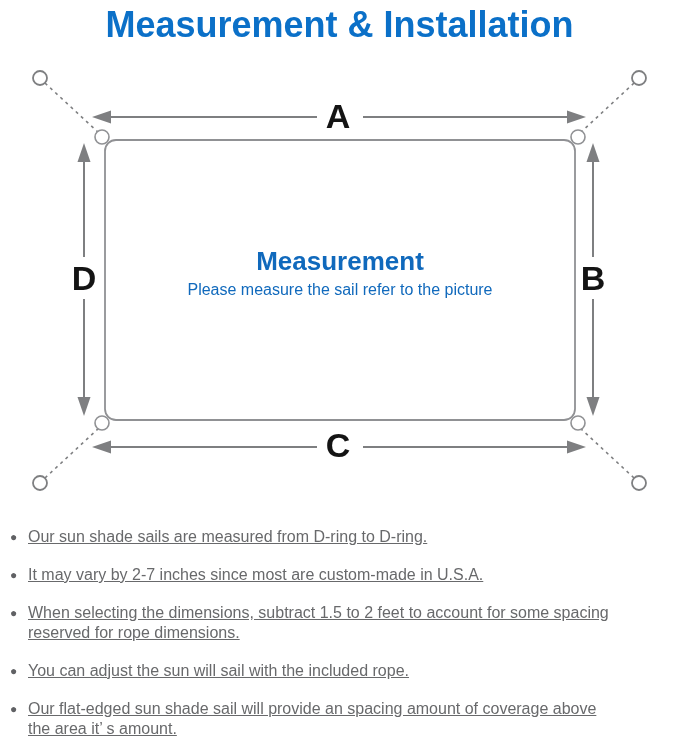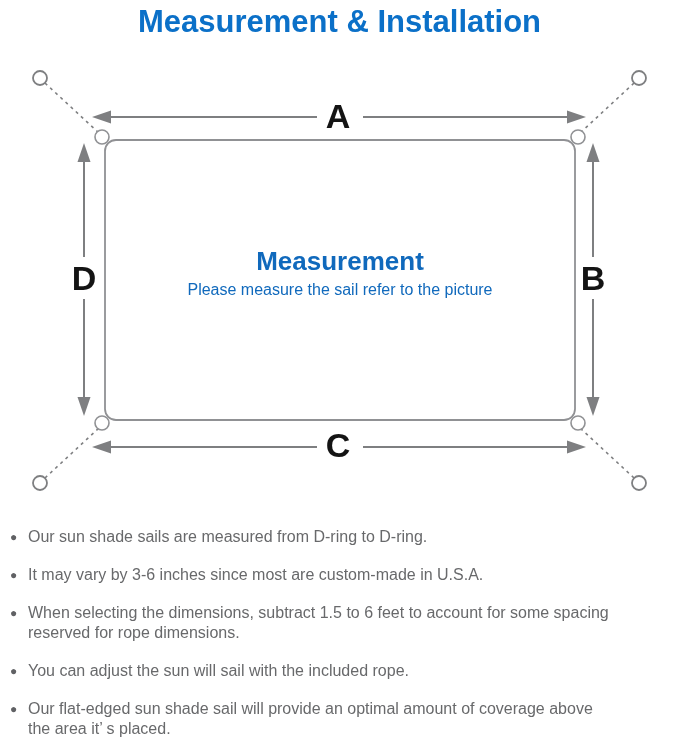--- a/index.html
+++ b/index.html
@@ -16,21 +16,21 @@
     width: 679px;
     height: 739px;
     background: #ffffff;
     overflow: hidden;
     font-family: "Liberation Sans", sans-serif;
   }
   .page-title {
     margin: 0;
     padding-top: 4px;
     text-align: center;
-    font-size: 31px;
+    font-size: 36px;
     font-weight: bold;
     letter-spacing: 0px;
     color: var(--title-blue);
   }
   .diagram {
     position: absolute;
     top: 55px;
     left: 0;
   }
   .diagram .dash-line {
@@ -98,21 +98,21 @@
     display: flex;
     align-items: flex-start;
     margin-bottom: 18px;
   }
   .bullet-marker {
     flex: 0 0 18px;
     font-size: 12px;
     line-height: 20px;
     color: #606164;
   }
-  .note-text { flex: 1; }
+  .note-text { flex: 1; text-decoration: underline; }
   .note-line { display: block; white-space: nowrap; }
 </style>
 </head>
 <body>
 
 <div class="page">
 
   <h1 class="page-title">Measurement &amp; Installation</h1>
 
   <svg class="diagram" width="679" height="455" viewBox="0 0 679 455">
@@ -173,38 +173,38 @@
   <ul class="notes">
     <li class="note-item">
       <span class="bullet-marker">●</span>
       <span class="note-text">
         <span class="note-line">Our sun shade sails are measured from D-ring to D-ring.</span>
       </span>
     </li>
     <li class="note-item">
       <span class="bullet-marker">●</span>
       <span class="note-text">
-        <span class="note-line">It may vary by 3-6 inches since most are custom-made in U.S.A.</span>
-      </span>
-    </li>
-    <li class="note-item">
-      <span class="bullet-marker">●</span>
-      <span class="note-text">
-        <span class="note-line">When selecting the dimensions, subtract 1.5 to 6 feet to account for some spacing</span>
+        <span class="note-line">It may vary by 2-7 inches since most are custom-made in U.S.A.</span>
+      </span>
+    </li>
+    <li class="note-item">
+      <span class="bullet-marker">●</span>
+      <span class="note-text">
+        <span class="note-line">When selecting the dimensions, subtract 1.5 to 2 feet to account for some spacing</span>
         <span class="note-line">reserved for rope dimensions.</span>
       </span>
     </li>
     <li class="note-item">
       <span class="bullet-marker">●</span>
       <span class="note-text">
         <span class="note-line">You can adjust the sun will sail with the included rope.</span>
       </span>
     </li>
     <li class="note-item">
       <span class="bullet-marker">●</span>
       <span class="note-text">
-        <span class="note-line">Our flat-edged sun shade sail will provide an optimal amount of coverage above</span>
-        <span class="note-line">the area it’ s placed.</span>
+        <span class="note-line">Our flat-edged sun shade sail will provide an spacing amount of coverage above</span>
+        <span class="note-line">the area it’ s amount.</span>
       </span>
     </li>
   </ul>
 
 </div>
 
 </body></html>

